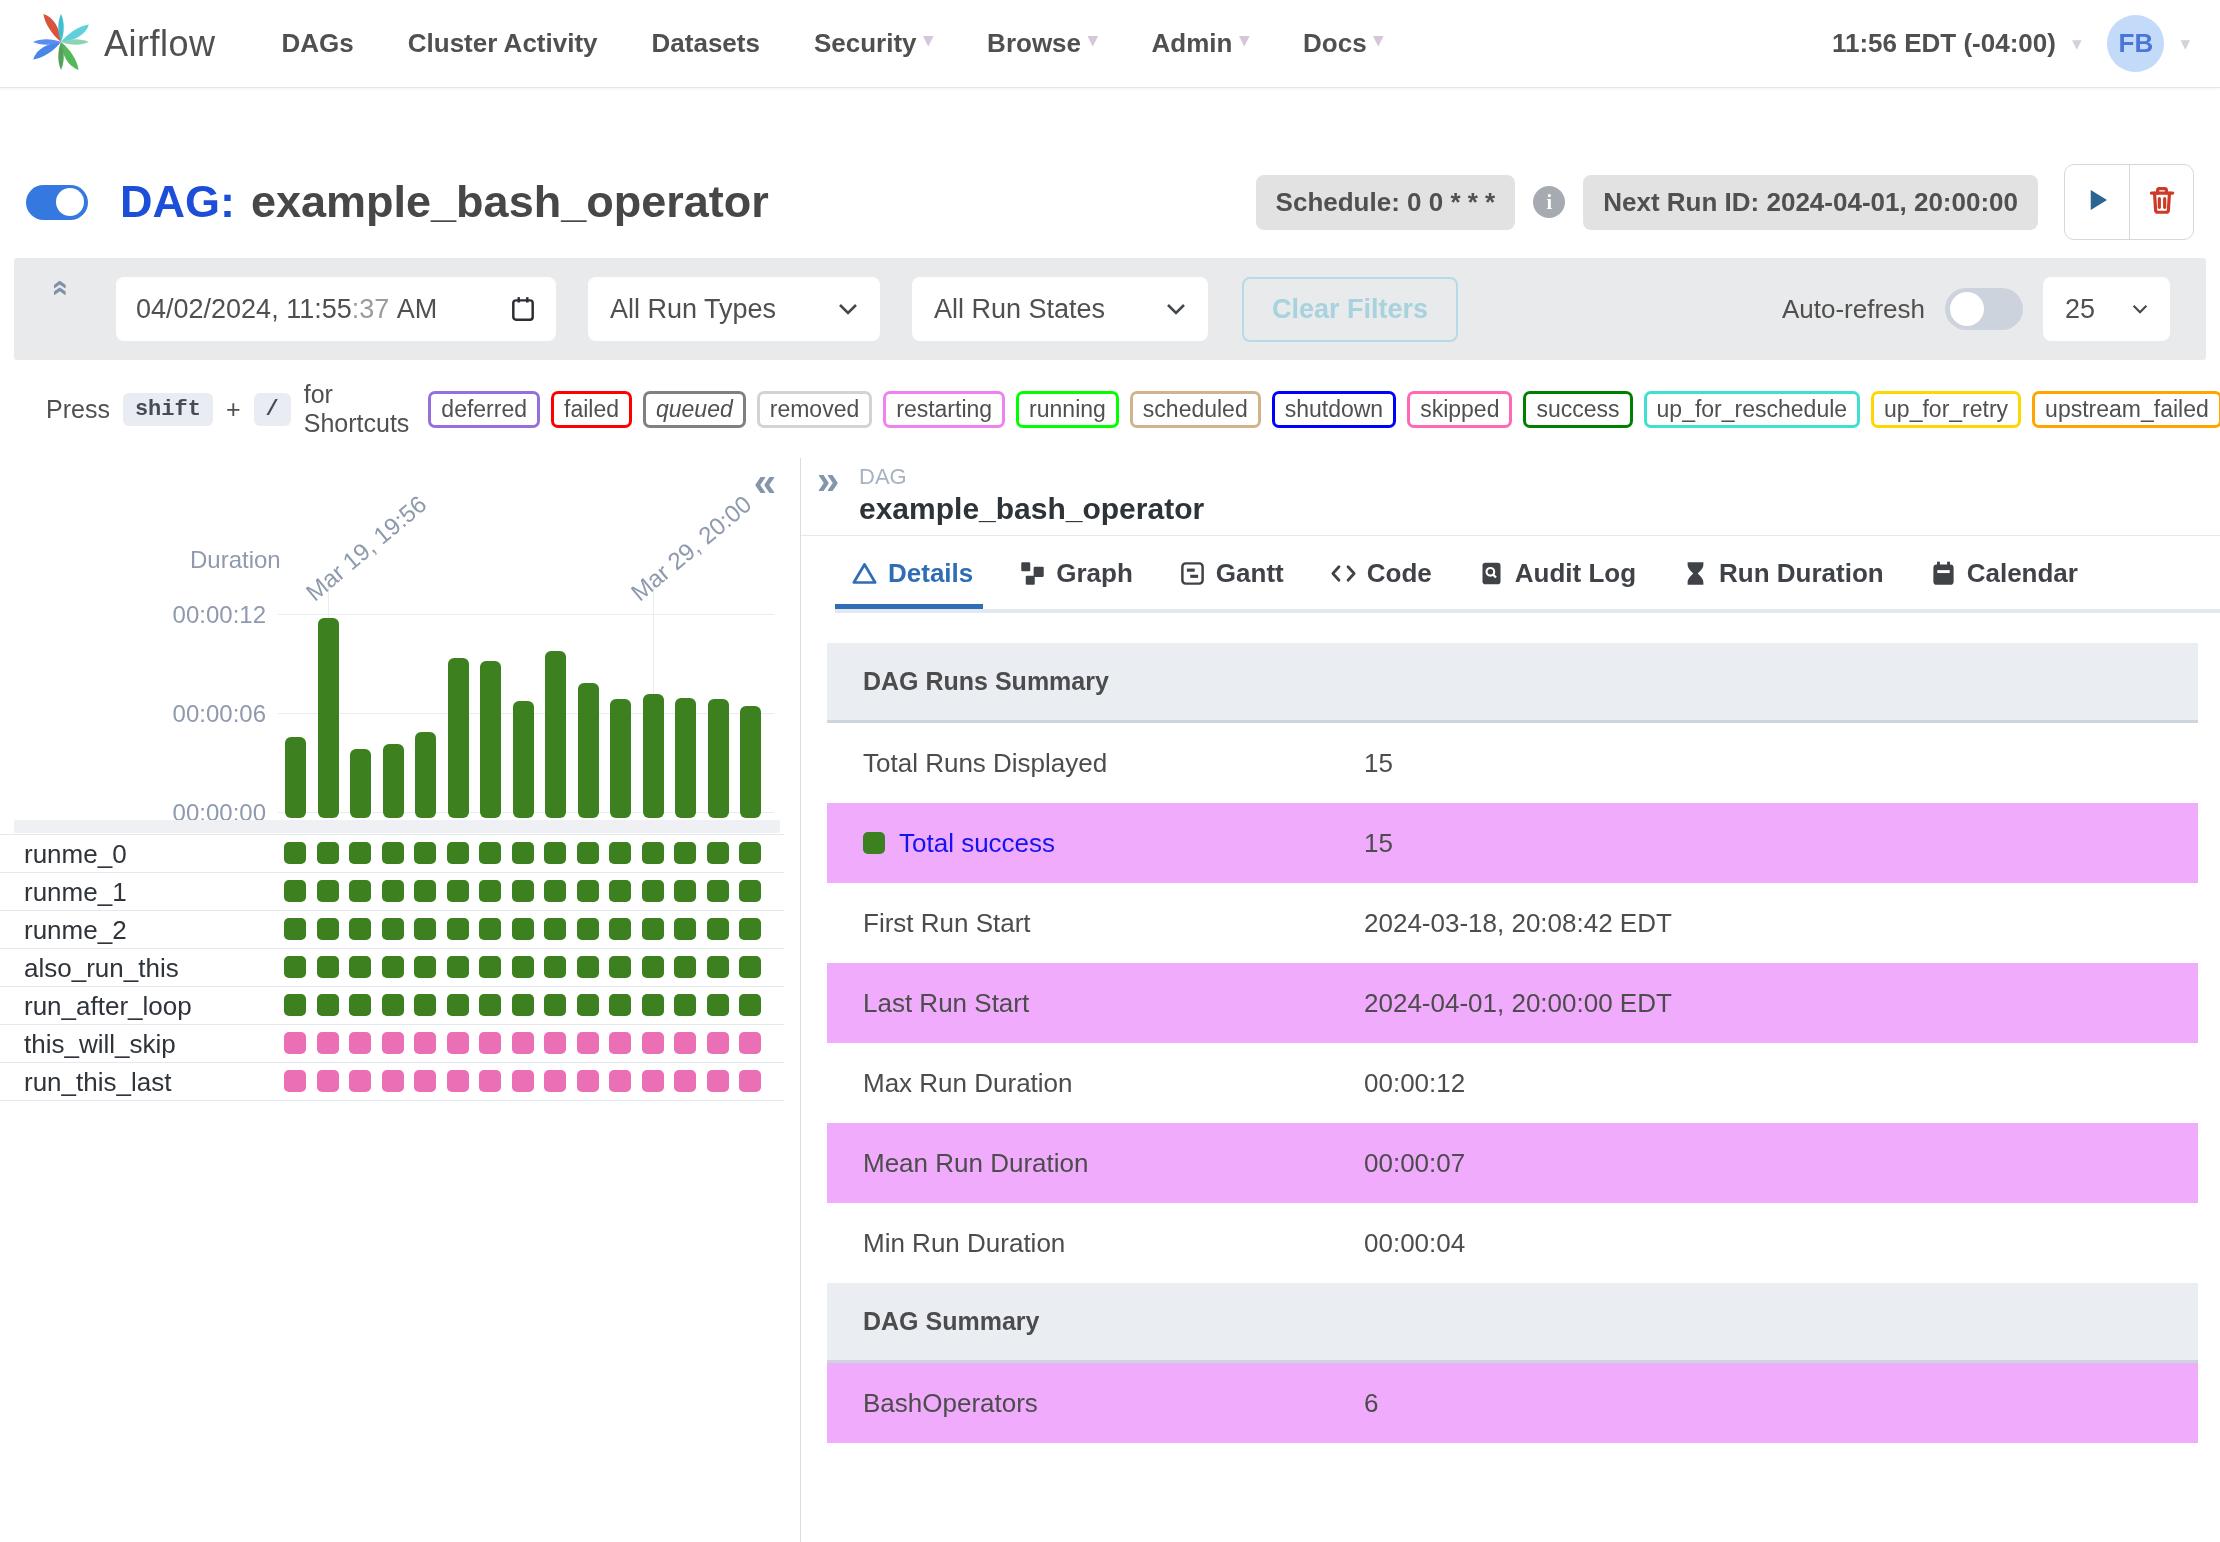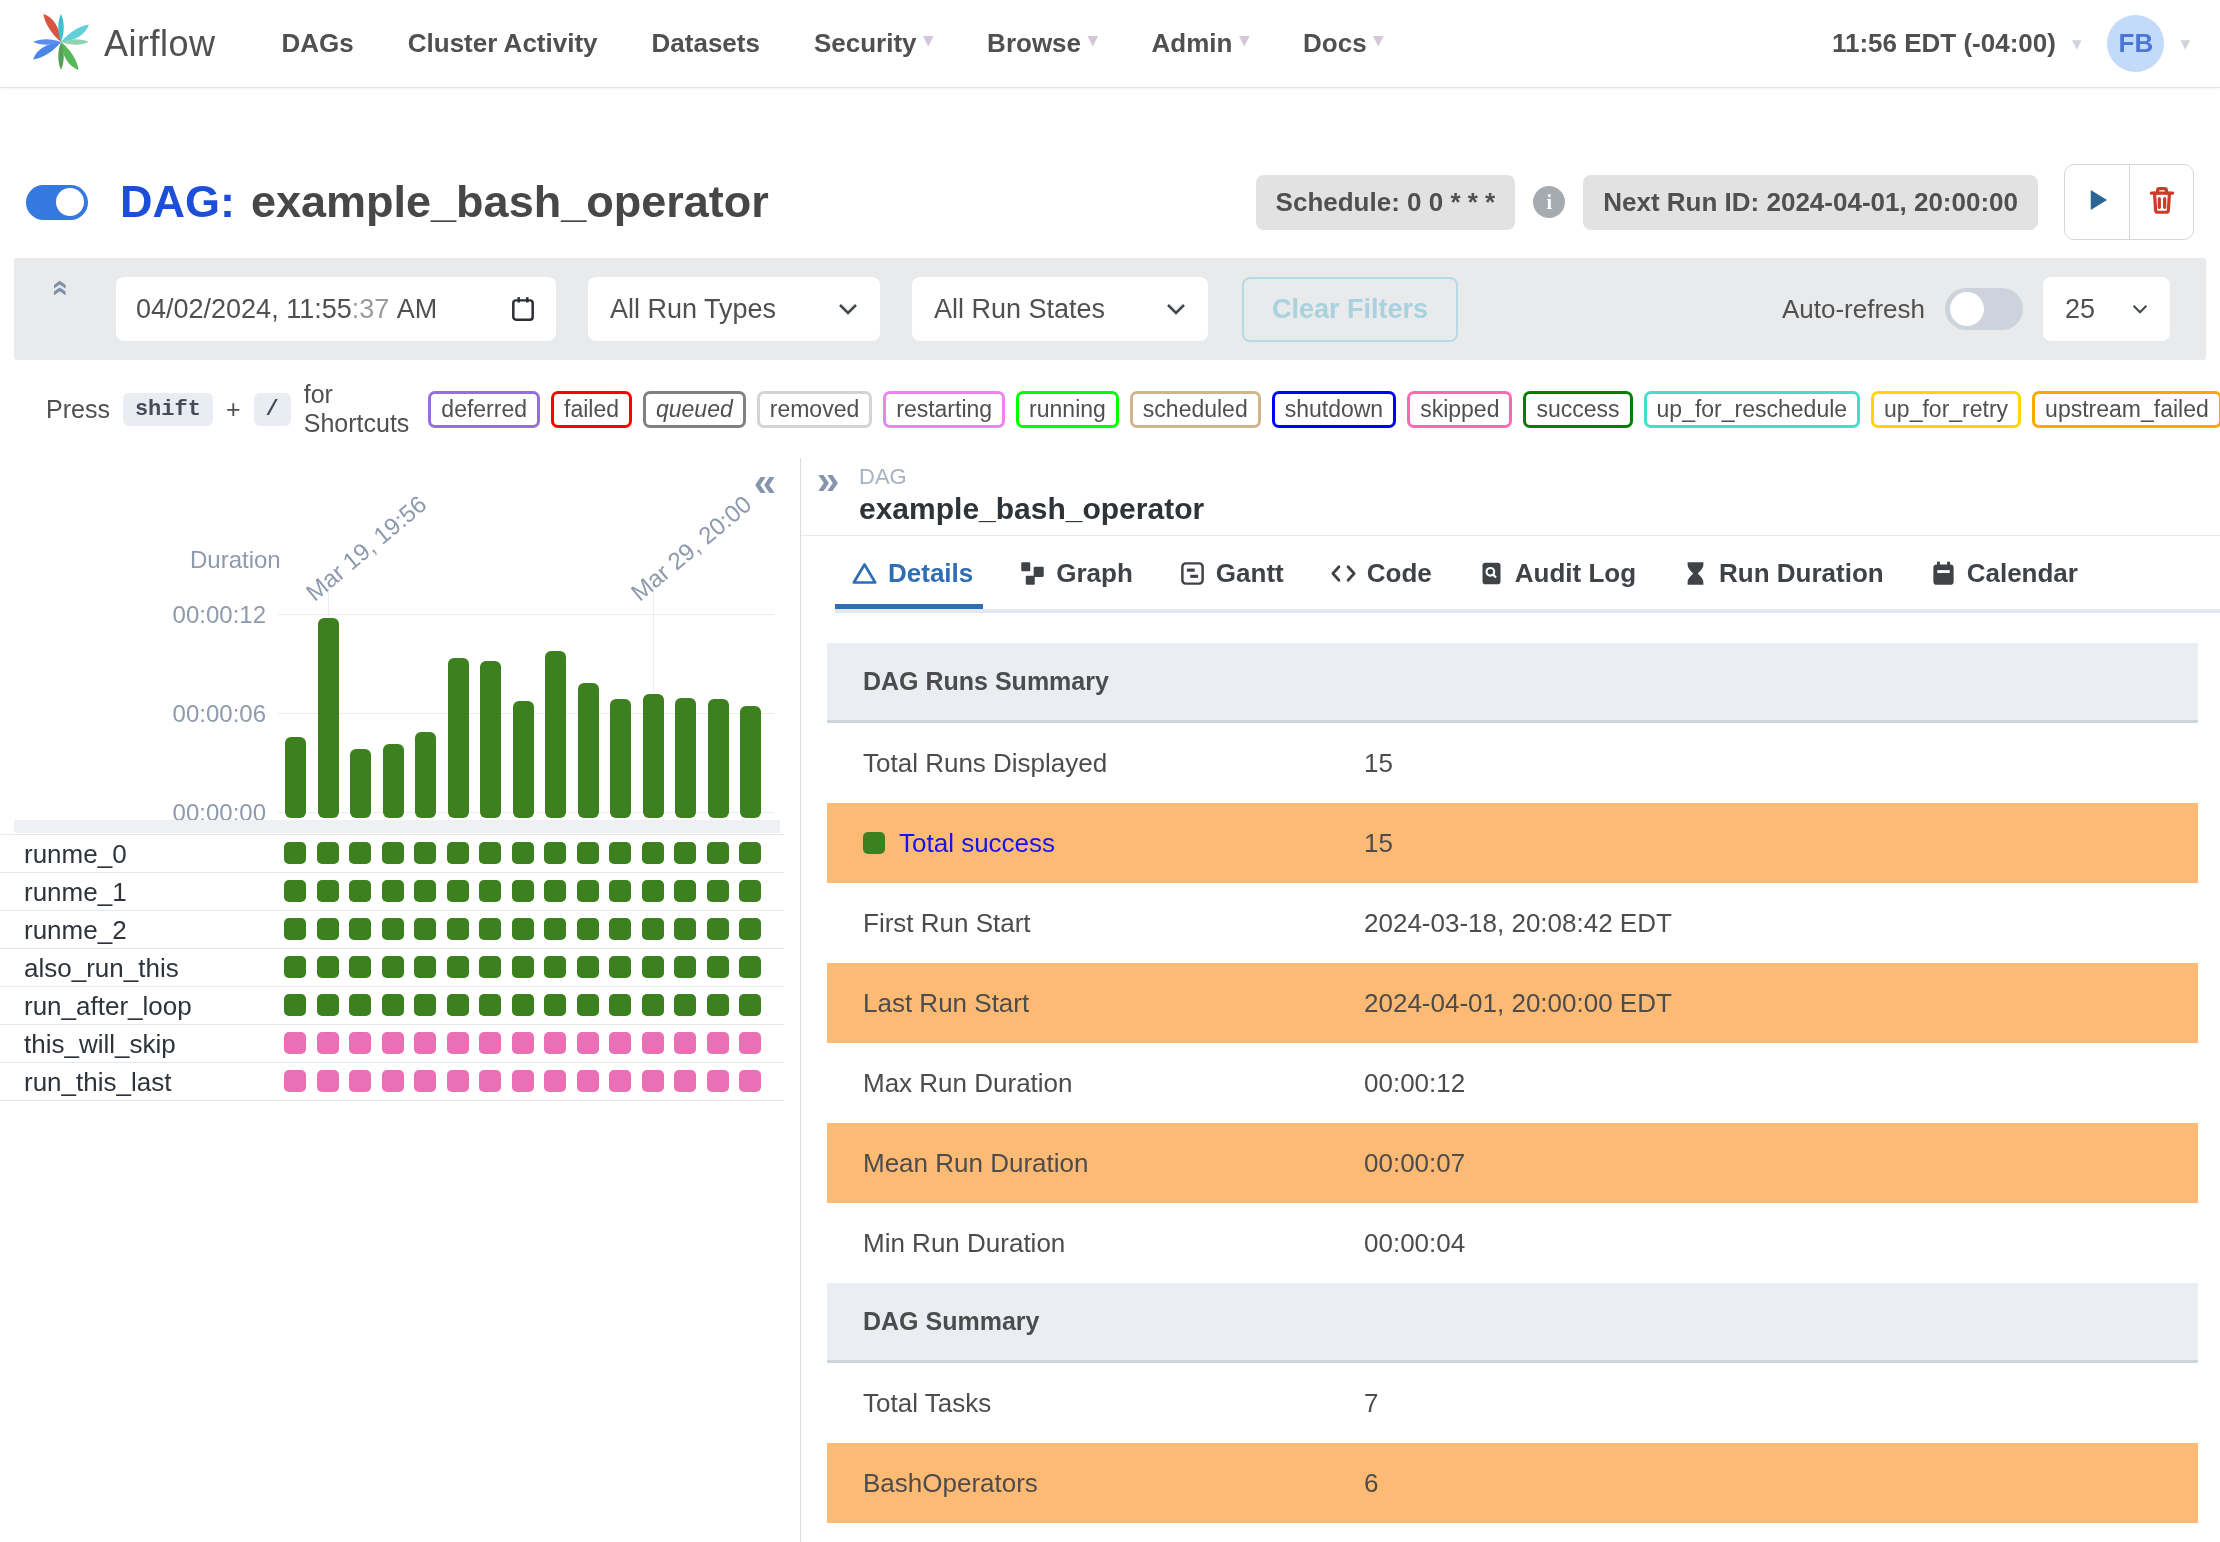--- a/index.html
+++ b/index.html
@@ -78,21 +78,21 @@
   .rp-title { font-size: 30px; font-weight: bold; color: #2e3338; margin-top: 2px; }
   .tabs { display: flex; gap: 46px; padding: 22px 0 20px 50px; position: relative; }
   .tab { display: flex; align-items: center; gap: 10px; font-size: 26px; font-weight: bold; color: #3f4348; cursor: pointer; position: relative; }
   .tab svg { display: block; }
   .tab.active { color: #2f6db5; }
   .tab.active::after { content: ""; position: absolute; left: -16px; right: -10px; bottom: -20px; height: 5px; background: #2f6db5; z-index: 1; }
   .tabtrack { height: 4px; background: #e2e8f0; margin-left: 34px; }
   .dtable { margin: 30px 22px 0 26px; }
   .t-section { height: 80px; background: #eaedf2; border-bottom: 3px solid #ccd4dd; display: flex; align-items: center; padding-left: 36px; font-weight: bold; font-size: 25px; color: #4c4c4c; }
   .t-row { height: 80px; display: flex; align-items: center; font-size: 26px; color: #4c4c4c; }
-  .t-row.shaded { background: #fdba74; }
+  .t-row.shaded { background: #f0abfc; }
   .t-key { width: 537px; padding-left: 36px; display: flex; align-items: center; gap: 14px; flex: none; }
   .succ-sq { width: 22px; height: 22px; border-radius: 5px; background: #3c801f; flex: none; }
   .succ-link { color: #1414f0; cursor: pointer; }
 </style>
 </head>
 <body>
 
 <header class="topnav">
   <div class="brand">
     <span>
@@ -512,24 +512,20 @@
         </div>
         <div class="t-row shaded">
           <div class="t-key">Mean Run Duration</div>
           <div class="t-val">00:00:07</div>
         </div>
         <div class="t-row">
           <div class="t-key">Min Run Duration</div>
           <div class="t-val">00:00:04</div>
         </div>
         <div class="t-section">DAG Summary</div>
-        <div class="t-row">
-          <div class="t-key">Total Tasks</div>
-          <div class="t-val">7</div>
-        </div>
         <div class="t-row shaded">
           <div class="t-key">BashOperators</div>
           <div class="t-val">6</div>
         </div>
       </div>
   </div>
 
 </div>
 
 </body></html>

